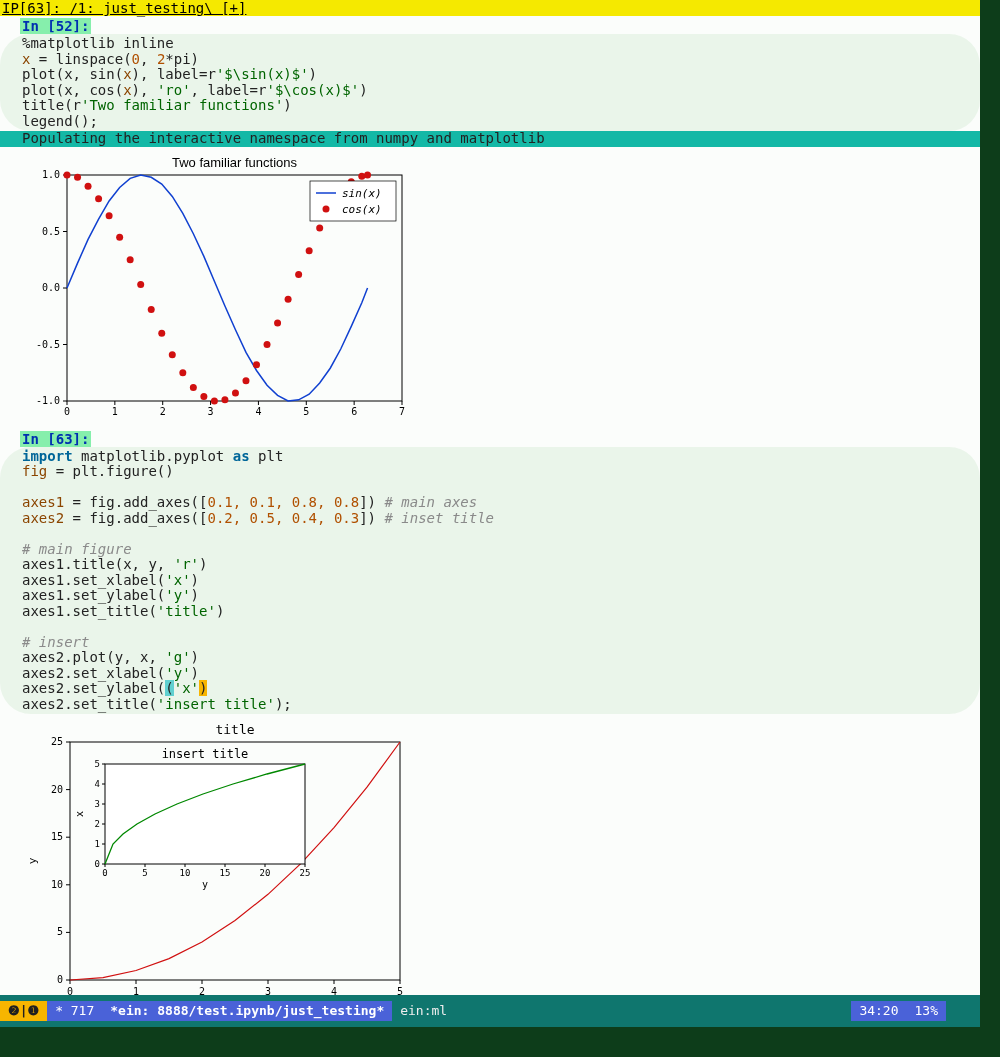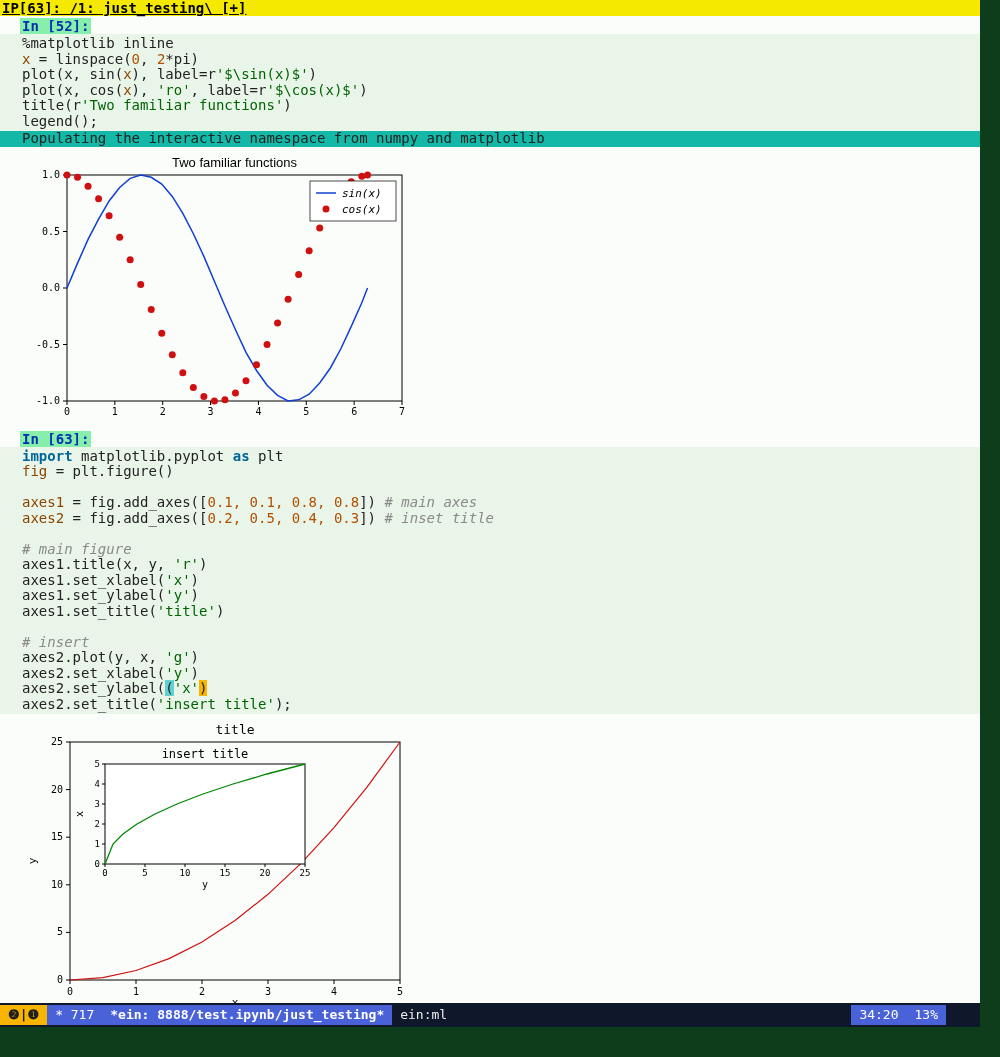--- a/index.html
+++ b/index.html
@@ -19,21 +19,21 @@
     overflow: hidden;
   }
   .frame {
     position: absolute;
     top: 0; left: 0; right: 20px; bottom: 30px;
     background: transparent;
   }
   .titlebar {
     background: #f5e900;
     color: #000;
-    font-weight: bold;
+    font-weight: normal;
     padding: 0 2px;
     font-size: 14px;
     line-height: 16px;
     text-decoration: underline;
   }
   .notebook {
     background: #fbfdfb;
     padding: 0;
   }
   .cell {
@@ -46,37 +46,38 @@
     font-weight: bold;
     padding: 0 2px;
     margin: 2px 0 0 20px;
   }
   .code-area {
     background: #eaf5ea;
     padding: 2px 16px 2px 22px;
     white-space: pre;
     line-height: 15.5px;
     font-size: 14px;
+    border-radius: 31px;
   }
   .output-text {
     padding: 0 0 0 22px;
     white-space: pre;
     line-height: 15.5px;
     background: #14b8a6;
   }
   .chart-wrap {
     padding: 6px 0 6px 22px;
     background: #fbfdfb;
   }
   svg { display: block; }
   .modeline {
     position: absolute;
     left: 0; right: 20px; bottom: 30px;
-    height: 24px;
-    background: #0f172a;
+    height: 32px;
+    background: #0f766e;
     color: #eee;
     display: flex;
     align-items: center;
     font-size: 13px;
     line-height: 20px;
   }
   .modeline .seg { padding: 0 8px; }
   .modeline .y { background: #f7b500; color: #202020; font-weight: bold; }
   .modeline .lb { background: #4a62d8; color: #fff; }
   .modeline .spacer { flex: 1; }

